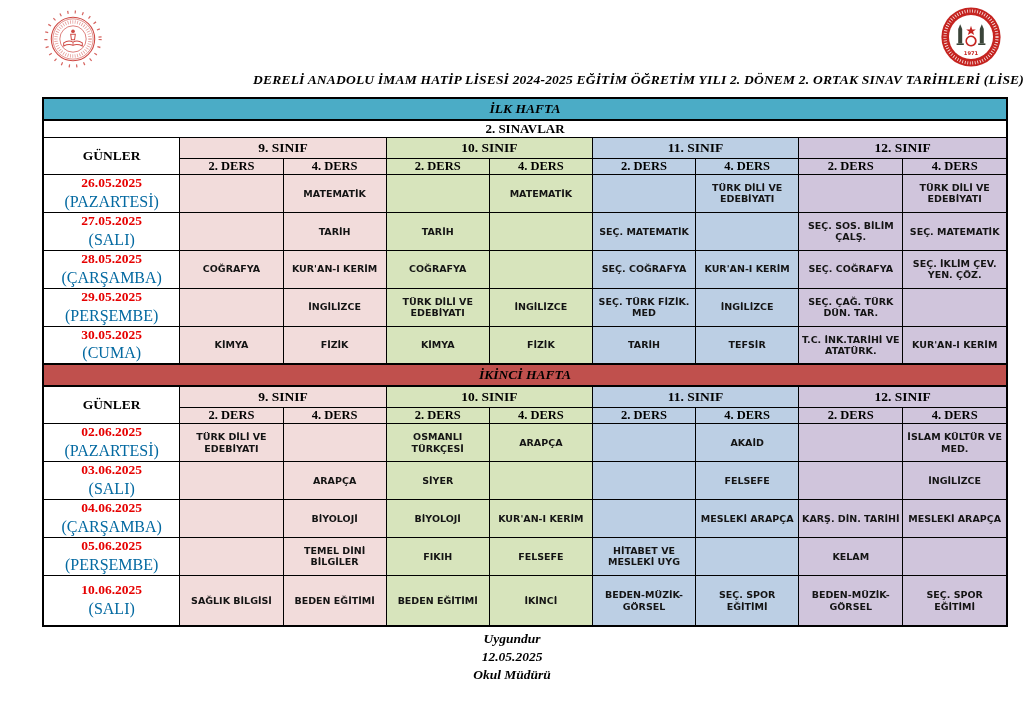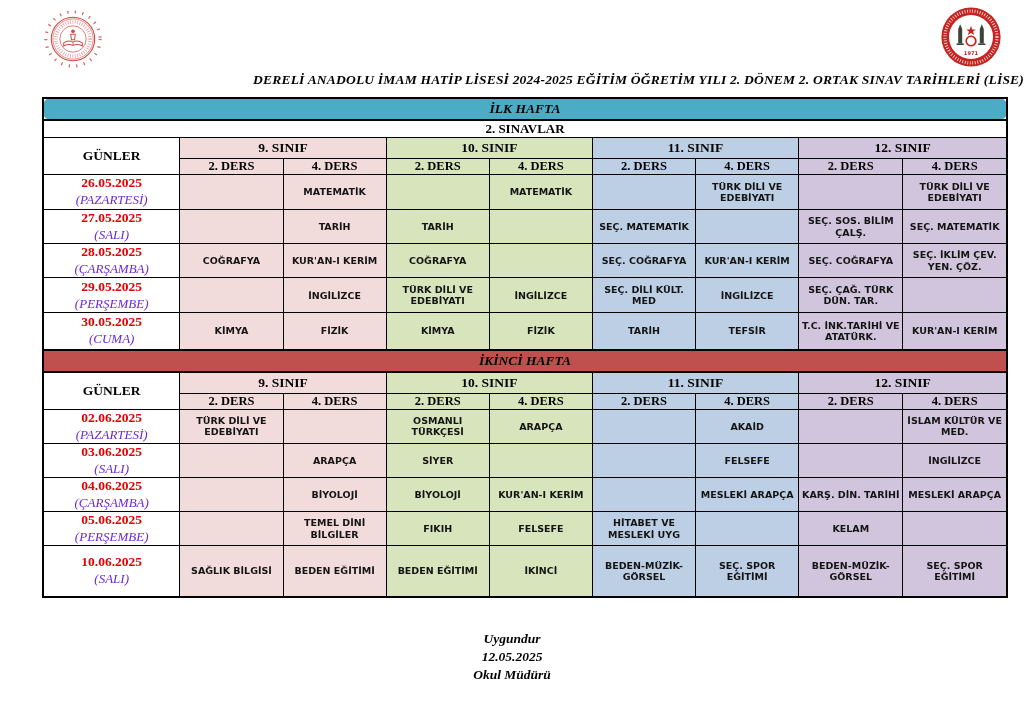--- a/index.html
+++ b/index.html
@@ -14,33 +14,33 @@
     position:absolute;left:0;top:72px;width:100%;text-align:right;
     font-weight:bold;font-style:italic;font-size:13.5px;letter-spacing:.2px;
   }
   .table-wrap{position:absolute;left:42px;top:97px;width:966px;}
   table{width:100%;border-collapse:collapse;table-layout:fixed;border:2px solid #000;}
   td{border:1px solid #000;text-align:center;vertical-align:middle;padding:0 2px;overflow:hidden;}
   .banner td{
     font-weight:bold;font-style:italic;font-size:13.5px;height:20px;
     border-top:2px solid #000;border-bottom:2px solid #000;
   }
-  .banner-first td{background:var(--teal,#4BACC6);border-radius:8px;}
+  .banner-first td{background:var(--teal,#4BACC6);}
   .banner-second td{background:var(--brick,#C0504D);}
   .subtitle td{font-weight:bold;font-size:13px;height:15px;background:#fff;}
   .class-header td{font-weight:bold;font-size:13.5px;height:20px;}
   .ders td{font-weight:bold;font-size:12.5px;height:15px;}
   .gunler{font-weight:bold;font-size:15px;background:#fff;}
   .c9{background:var(--c9,#F2DCDB);}
   .c10{background:var(--c10,#D7E4BC);}
   .c11{background:var(--c11,#BCCFE4);}
   .c12{background:var(--c12,#D0C5DC);}
   .date-cell{background:#fff;line-height:1.25;}
   .date{color:var(--datered,#E60000);font-weight:bold;font-size:13.5px;}
-  .day{color:#6d28d9;font-size:13px;font-style:italic;}
+  .day{color:#0369a1;font-size:16px;}
   .subject{
     font-family:"DejaVu Sans", sans-serif;font-weight:bold;font-size:9.5px;
     line-height:1.2;color:#141414;
   }
   .footer{
     position:absolute;left:0;top:630px;width:100%;text-align:center;
     font-weight:bold;font-style:italic;font-size:13.5px;line-height:1.32;
   }
 </style>
 </head>
@@ -171,21 +171,21 @@
           </tr>
           <tr style="height: 35px;">
             <td class="date-cell">
               <div class="date">29.05.2025</div>
               <div class="day">(PERŞEMBE)</div>
             </td>
             <td class="subject c9"></td>
             <td class="subject c9">İNGİLİZCE</td>
             <td class="subject c10">TÜRK DİLİ VE EDEBİYATI</td>
             <td class="subject c10">İNGİLİZCE</td>
-            <td class="subject c11">SEÇ. DİLİ KÜLT. MED</td>
+            <td class="subject c11">SEÇ. TÜRK FİZİK. MED</td>
             <td class="subject c11">İNGİLİZCE</td>
             <td class="subject c12">SEÇ. ÇAĞ. TÜRK DÜN. TAR.</td>
             <td class="subject c12"></td>
           </tr>
           <tr style="height: 37px;">
             <td class="date-cell">
               <div class="date">30.05.2025</div>
               <div class="day">(CUMA)</div>
             </td>
             <td class="subject c9">KİMYA</td>

